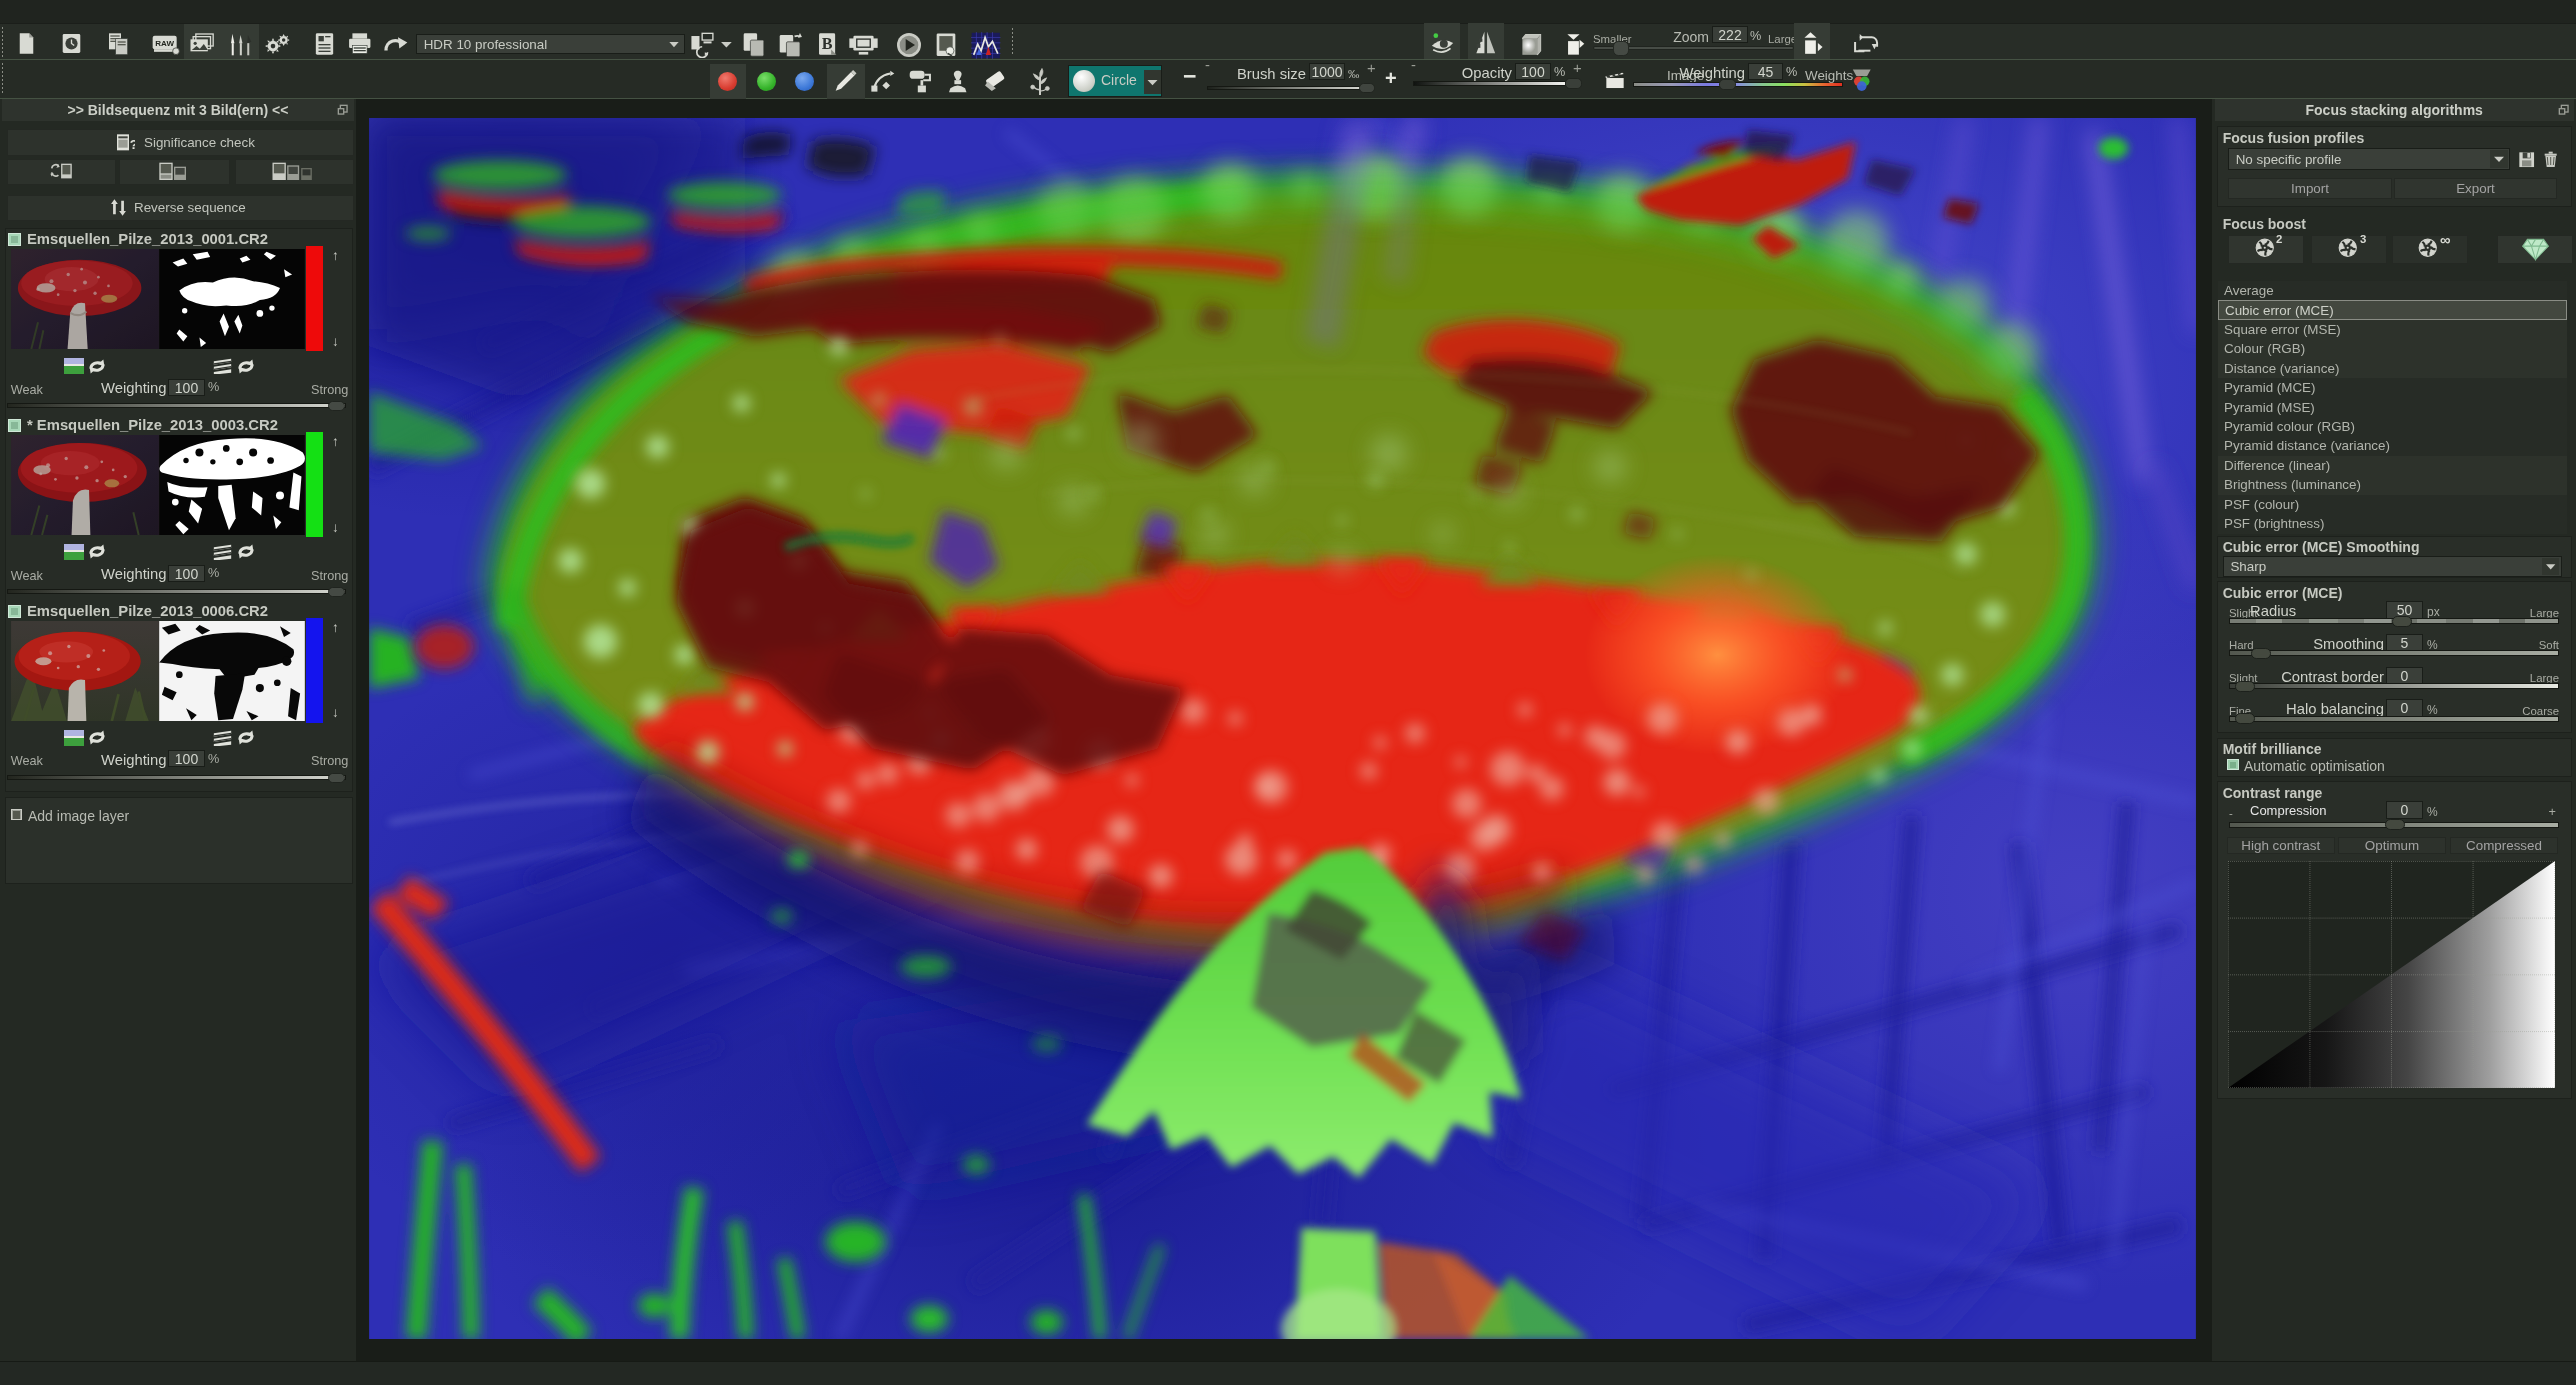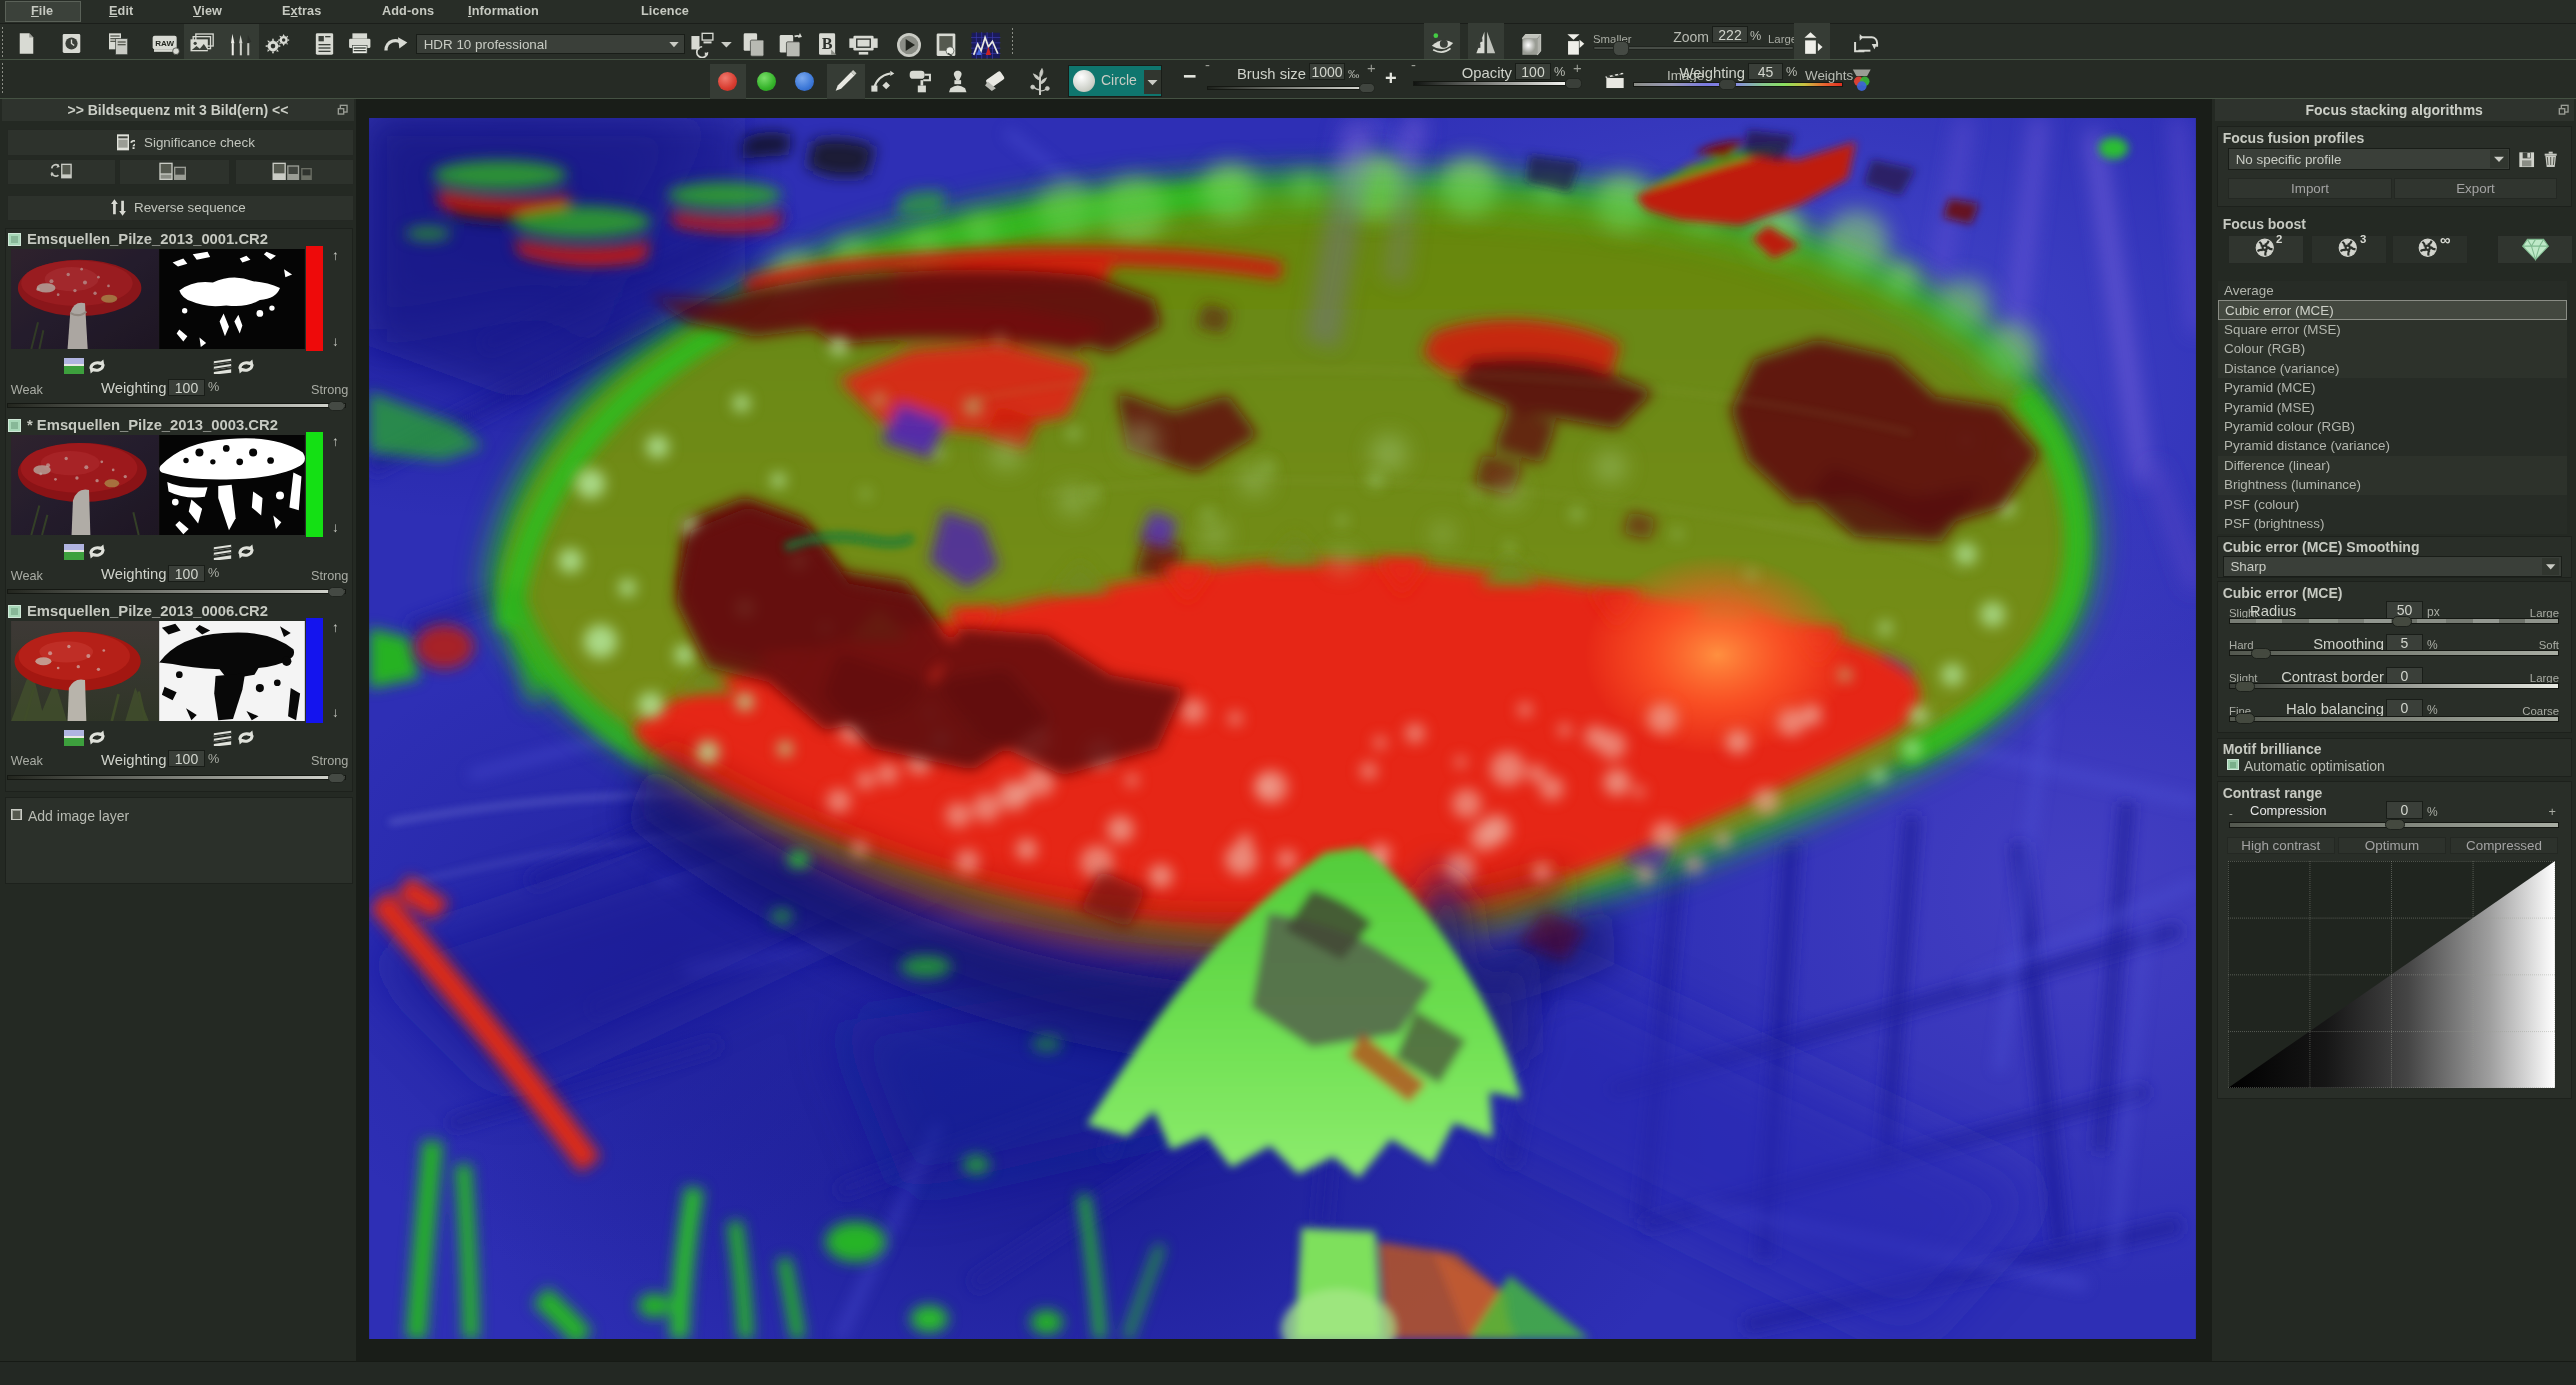--- a/index.html
+++ b/index.html
@@ -19,30 +19,20 @@
 .btn{position:absolute;background:#2f342e;border:0.7px solid #242823;color:#a3a3a3;font-size:13.4px;text-align:center;}
 .hl{color:#c6c9c1;font-weight:bold;font-size:14px;position:absolute;}
 .sm{color:#a9aca4;font-size:11.4px;position:absolute;}
 .txt{color:#b8bbb3;font-size:13.4px;position:absolute;}
 .inp{position:absolute;background:#3a3f39;border:0.7px solid #191d18;color:#d2d5cd;font-size:13.4px;text-align:center;}
 .ddown{position:absolute;background:#3a3f39;border:0.7px solid #191d18;color:#c9ccc4;font-size:13.4px;}
 .lrow{position:absolute;left:6px;width:730px;height:18px;color:#b2b5ad;font-size:13.4px;line-height:18px;padding-left:6px;}
 </style></head>
 <body>
 <div id="root">
-<div class="abs menu">
-<div class="abs" style="left:4.7px;top:0.7px;width:76px;height:21.5px;background:#3b413a;border:0.7px solid #5a6158;"></div>
-<div class="mi" style="left:31px;"><u>F</u>ile</div>
-<div class="mi" style="left:109px;"><u>E</u>dit</div>
-<div class="mi" style="left:193px;"><u>V</u>iew</div>
-<div class="mi" style="left:282px;">E<u>x</u>tras</div>
-<div class="mi" style="left:382px;">Add-ons</div>
-<div class="mi" style="left:468px;"><u>I</u>nformation</div>
-<div class="mi" style="left:641px;">Licence</div>
-</div>
 <div class="abs tb1">
 <div class="abs" style="left:2px;top:2.7px;width:1.3px;height:31px;background:repeating-linear-gradient(#8a8d85 0 2px,transparent 2px 4px);"></div>
 <div class="abs" style="left:184px;top:0;width:75px;height:36px;background:#353b34;"></div>
 <svg class="abs" style="left:14.8px;top:8px" width="23" height="23" viewBox="0 0 34 34">
         <path d="M7 2h14l6 6v24H7z" fill="#d8dad3"></path>
         <path d="M21 2l6 6h-6z" fill="#9a9c95"></path>
       </svg>
 <svg class="abs" style="left:60px;top:8px" width="23" height="23" viewBox="0 0 34 34">
         <rect x="4" y="3" width="26" height="28" rx="2" fill="#d8dad3"></rect>
         <circle cx="17" cy="17" r="9" fill="#3a3f39"></circle>

